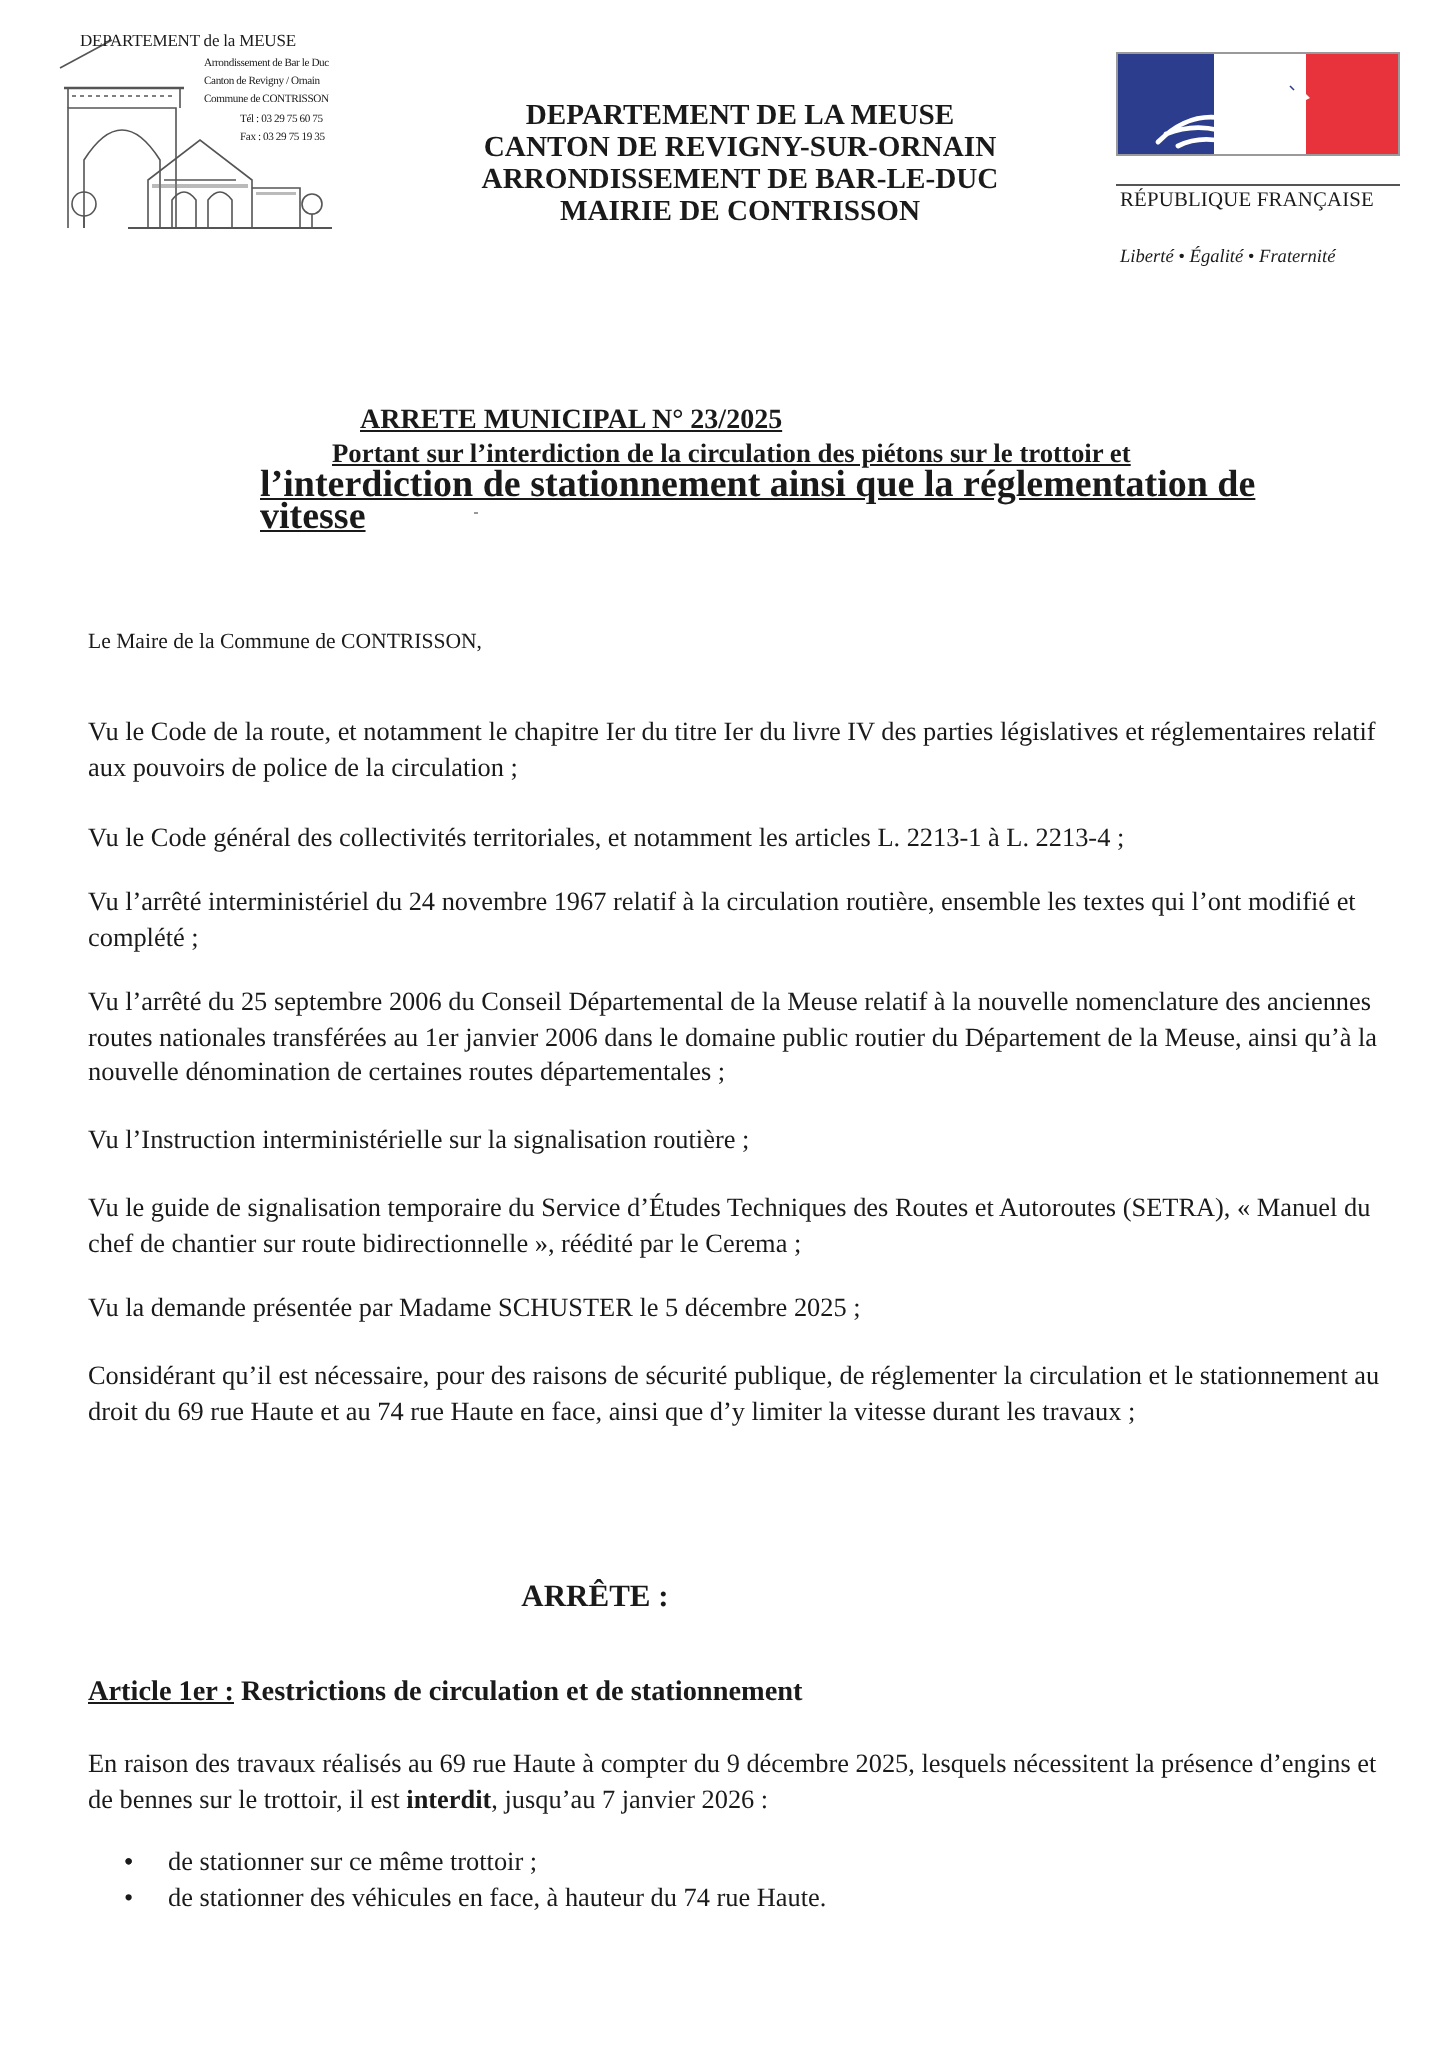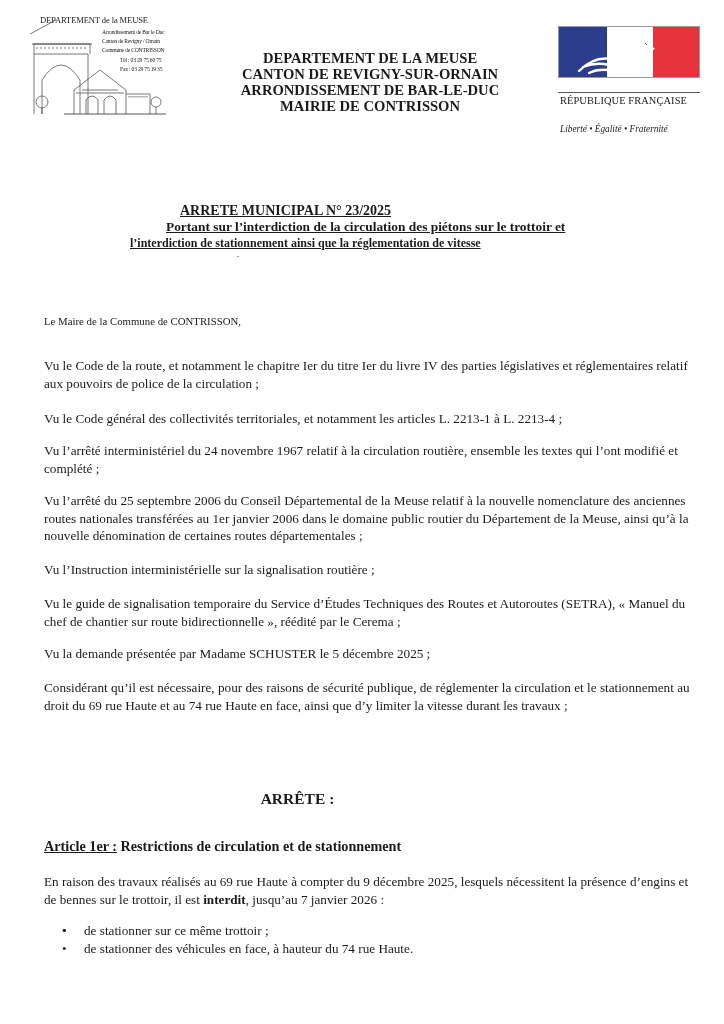--- a/index.html
+++ b/index.html
@@ -27,21 +27,21 @@
     .flag .red { position: absolute; left: 94px; top: 0; width: 48px; height: 100%; background: #e8323c; }
     .flag svg { position: absolute; left: 0; top: 0; }
     .devise { position: absolute; left: 2px; top: 54px; font-size: 9.3px; font-style: italic; white-space: nowrap; margin-top: 44px; }
     .rf-sep { position: absolute; left: 0; top: 66px; width: 142px; height: 1px; background: #555; }
     .rf { position: absolute; left: 2px; top: 69px; font-size: 10.4px; white-space: nowrap; font-variant: small-caps; letter-spacing: 0.1px; }
 
     
     #title-block { left: 140px; top: 203px; width: 510px; text-align: left; font-weight: bold; }
     .t1 { font-size: 14px; text-decoration: underline; line-height: 16px; margin-left: 40px; }
     .t2 { font-size: 13.4px; text-decoration: underline; line-height: 16px; margin-left: 26px; }
-    .t3 { font-size: 12px; text-decoration: underline; line-height: 16px; margin-left: -10px; font-family: Liberation Serif, serif;}
+    .t3 { font-size: 19px; text-decoration: underline; line-height: 16px; margin-left: -10px; font-family: Liberation Serif, serif;}
     .dot-mark { position: absolute; left: 237px; top: 256px; width: 2px; height: 1px; background: #999; }
 
     
     .para { position: absolute; left: 44px; width: 650px; font-size: 13.2px; line-height: 17.5px; }
     .small { font-size: 10.8px; }
 
     #arrete { left: 0; width: 595px; top: 790px; text-align: center; font-weight: bold; font-size: 15.5px; }
     #article1 { left: 44px; top: 838px; font-weight: bold; font-size: 14.2px; white-space: nowrap; }
     #article1 .u { text-decoration: underline; }
 

